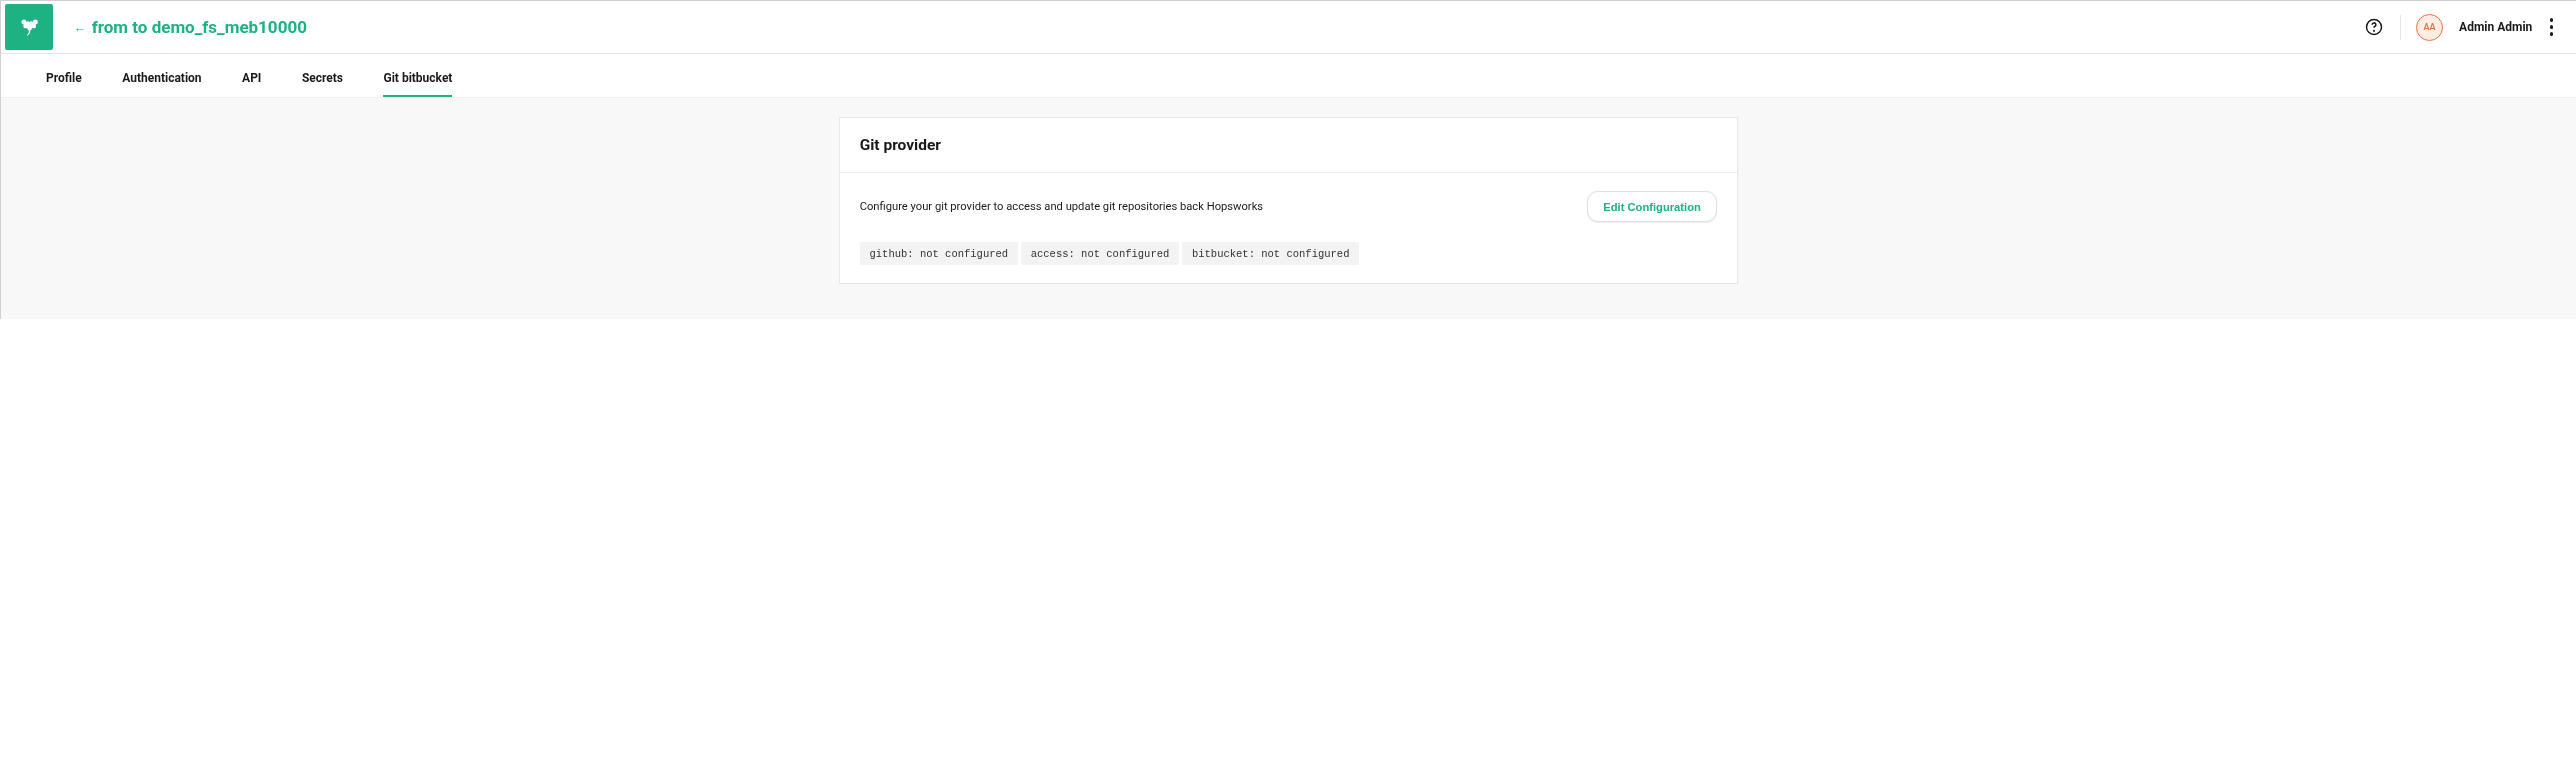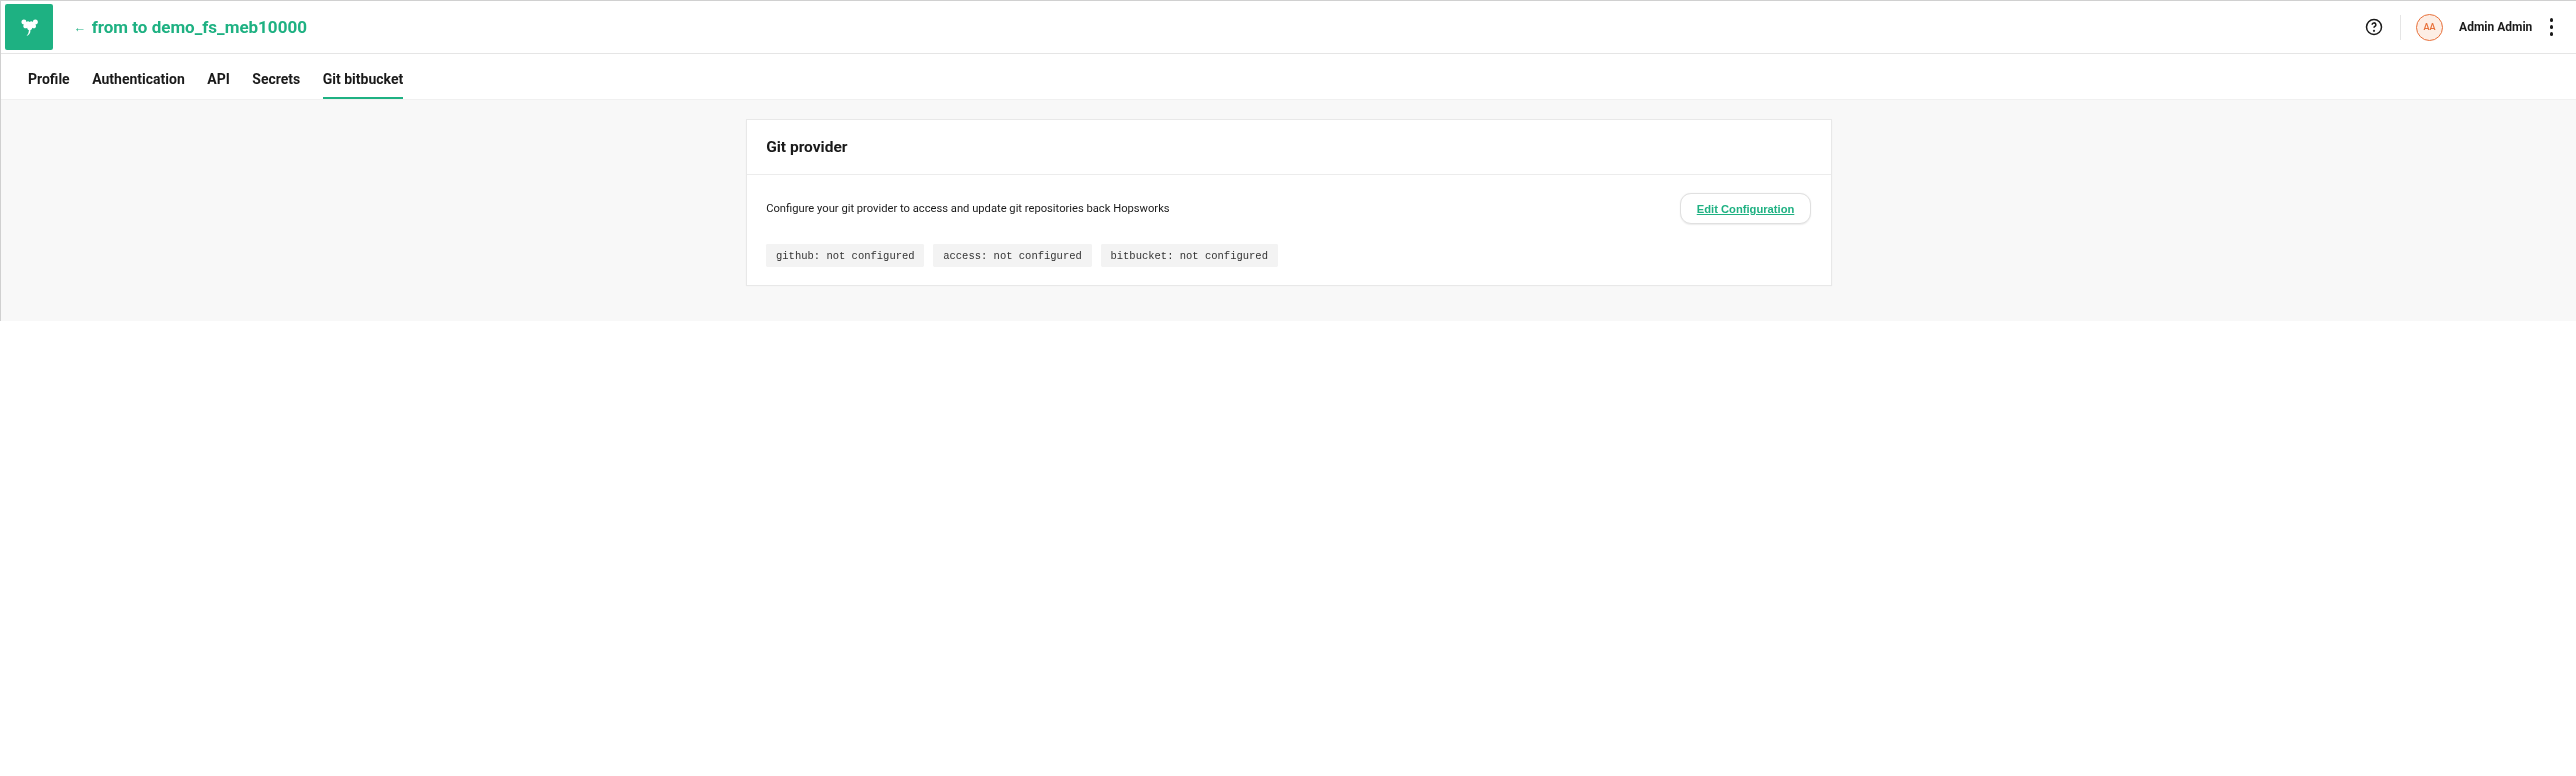--- a/index.html
+++ b/index.html
@@ -115,36 +115,37 @@
     }
     .tabs {
       display: flex;
       gap: 22.5px;
       padding: 17px 0 0 27px;
       border-bottom: 0.7px solid #f0f0f0;
     }
     .tab {
       padding: 0 0 9.8px 0;
       font-weight: 700;
-      font-size: 14px;
+      font-size: 12px;
       color: #1a1a1a;
       cursor: pointer;
       border-bottom: 2.1px solid transparent;
+      margin-left: 18px;
     }
     .tab.active {
       border-bottom-color: #1eb182;
     }
     .content-area {
       background: #f8f8f8;
       padding: 19.7px 0 35px 0;
       display: flex;
       justify-content: center;
     }
     .card {
-      width: 1086px;
+      width: 899px;
       background: #ffffff;
       border: 0.7px solid #e8e8e8;
       box-shadow: 0 0.7px 1.4px rgba(0,0,0,0.04);
     }
     .card-header {
       padding: 18px 19.7px;
       border-bottom: 0.7px solid #ececec;
     }
     .card-title {
       font-size: 15.5px;
@@ -166,25 +167,24 @@
     .edit-btn {
       background: #ffffff;
       border: 0.7px solid #e0e0e0;
       color: #1eb182;
       font-weight: 700;
       font-size: 11.2px;
       padding: 8.4px 15.5px;
       cursor: pointer;
       box-shadow: 0 0.7px 1.4px rgba(0,0,0,0.08);
       border-radius: 11px;
-      text-decoration: underline;
     }
     .status-chips {
       display: flex;
-      gap: 9px;
+      gap: 3px;
     }
     .chip {
       background: #f3f3f3;
       padding: 5.6px 9.8px;
       font-family: "SFMono-Regular", Consolas, "Liberation Mono", Menlo, monospace;
       font-size: 10.5px;
       color: #333;
       border-radius: 1.4px;
     }
   </style>

